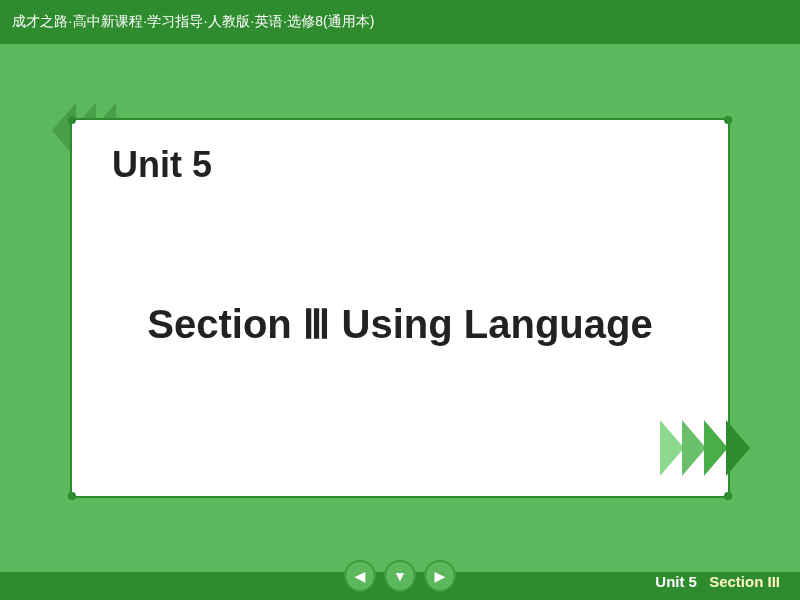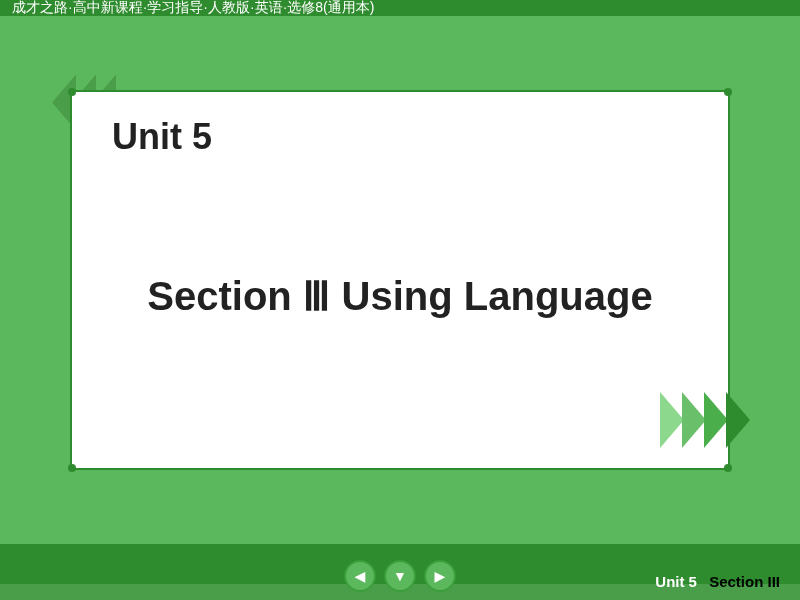--- a/index.html
+++ b/index.html
@@ -11,21 +11,21 @@
       font-family: Arial, sans-serif;
       background: #4a9e4a;
     }
 
     
     #header {
       background: #2e8b2e;
       color: white;
       font-size: 14px;
       padding: 6px 12px;
-      height: 16px;
+      height: 44px;
       display: flex;
       align-items: center;
     }
 
     
     #main {
       background: #5cb85c;
       width: 800px;
       height: 528px; 
       position: relative;
@@ -207,15 +207,15 @@
     <div class="nav-btn">
       <span>▼</span>
     </div>
     <div class="nav-btn">
       <span>▶</span>
     </div>
   </div>
 
   <div id="bottom-right-text">
     <span class="bottom-right-unit" style="color:white; margin-right:8px;">Unit 5</span>
-    <span class="bottom-right-section" style="color:#000000;">Section III</span>
+    <span class="bottom-right-section" style="color:#fef9c3;">Section III</span>
   </div>
 </div>
 
 </body></html>

